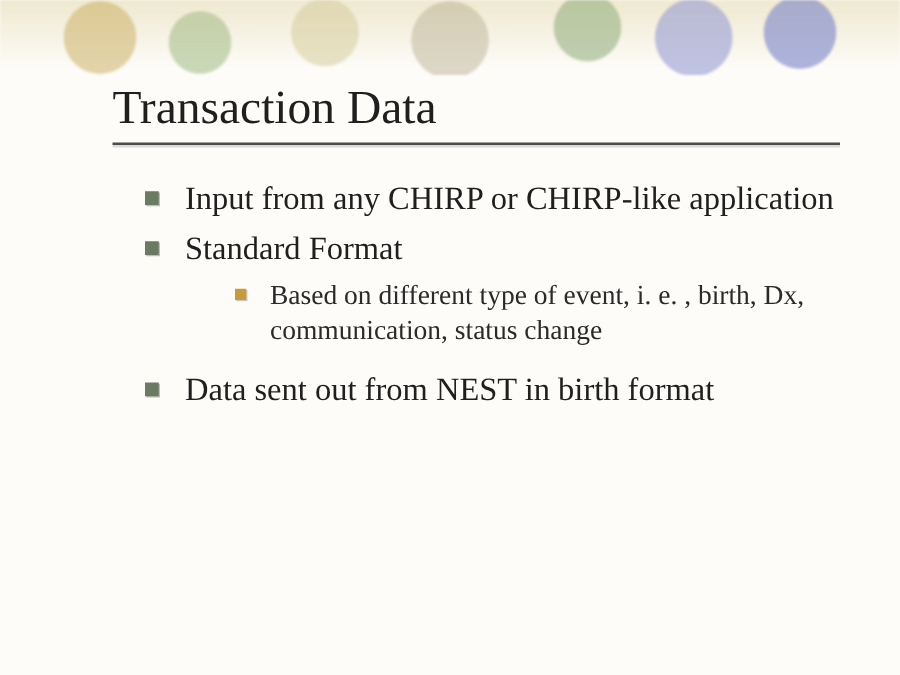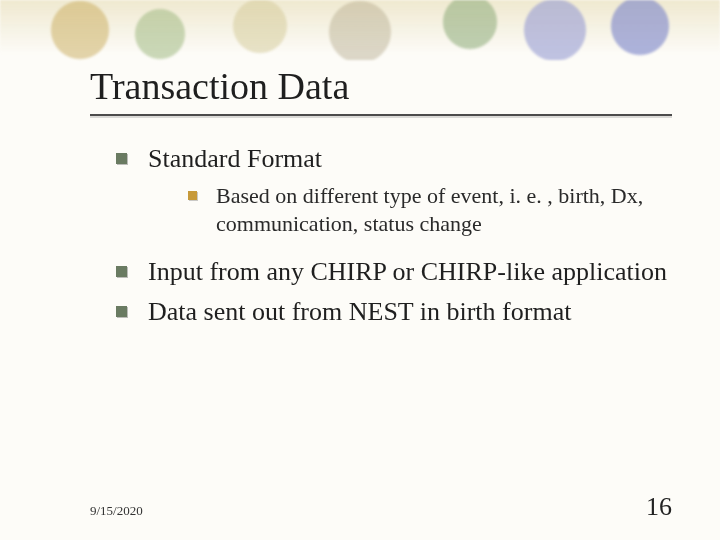--- a/index.html
+++ b/index.html
@@ -118,33 +118,29 @@
 
 <div class="decor"></div>
 
 <div class="slide">
 
   <h1 class="title">Transaction Data</h1>
   <div class="rule"></div>
 
   <ul class="lvl1">
     <li>
+      <span>Input from any CHIRP or CHIRP-like application</span>
+    </li>
+    <li>
       <span>Standard Format</span>
       <ul class="lvl2">
         <li>
           <span>Based on different type of event, i. e. , birth, Dx, communication, status change</span>
         </li>
       </ul>
     </li>
     <li>
-      <span>Input from any CHIRP or CHIRP-like application</span>
-    </li>
-    <li>
       <span>Data sent out from NEST in birth format</span>
     </li>
   </ul>
 
-  <div class="footer">
-    <span class="date">9/15/2020</span>
-    <span class="pagenum">16</span>
-  </div>
 
 </div>
 
 </body></html>

